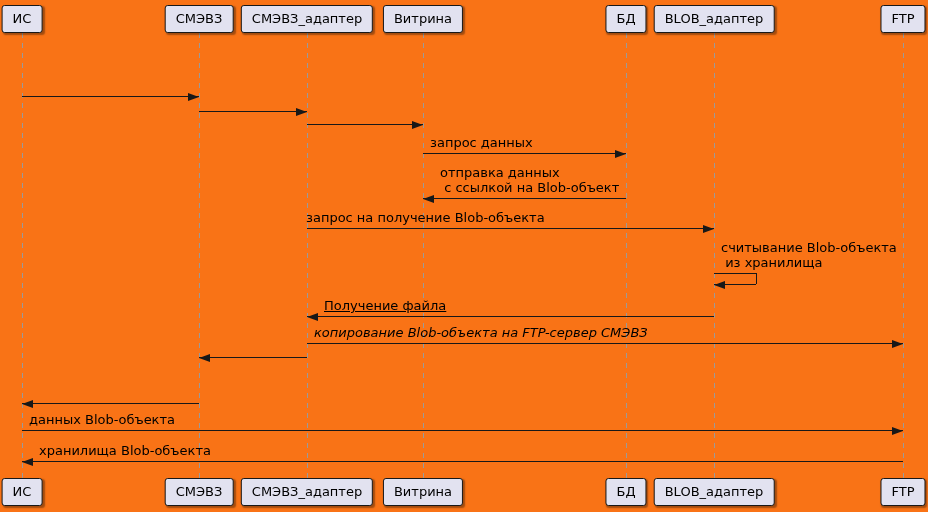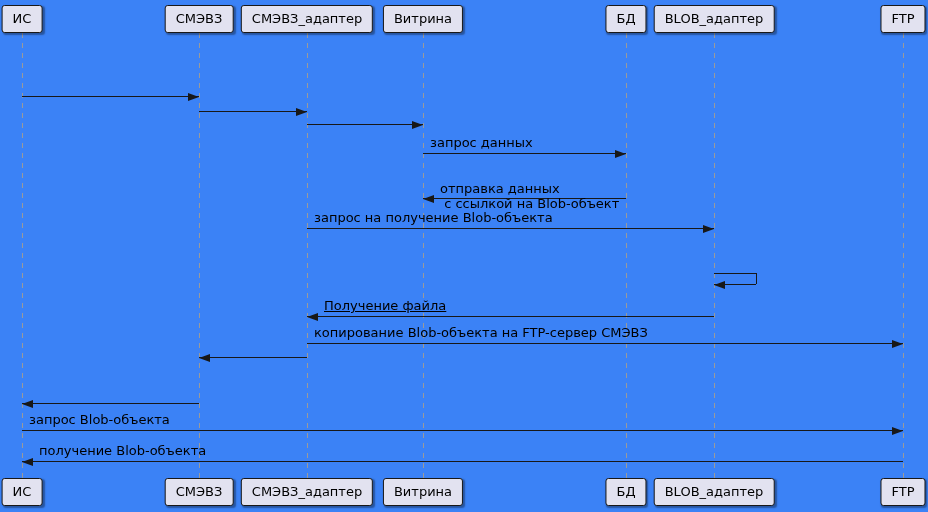--- a/index.html
+++ b/index.html
@@ -1,20 +1,20 @@
 <!DOCTYPE html>
 <html><head>
 <meta charset="utf-8">
 <style>
   html, body { margin: 0; padding: 0; background: #ffffff; }
   .diagram {
     position: relative;
     width: 928px;
     height: 512px;
-    background: #3b82f6;
+    background: #f97316;
     font-family: "DejaVu Sans", "Liberation Sans", sans-serif;
     font-size: 13px;
     color: #000000;
     overflow: hidden;
   }
   .actor-box {
     position: absolute;
     height: 26px;
     line-height: 26px;
     padding: 0 10px;
@@ -86,38 +86,40 @@
     <div class="msg-arrowhead dir-right" style="left: 188px; top: 92.5px;"></div>
     <div class="msg-line" style="left: 199px; width: 108px; top: 111px;"></div>
     <div class="msg-arrowhead dir-right" style="left: 296px; top: 107.5px;"></div>
     <div class="msg-line" style="left: 307px; width: 116px; top: 124px;"></div>
     <div class="msg-arrowhead dir-right" style="left: 412px; top: 120.5px;"></div>
     <div class="msg-line" style="left: 423px; width: 203px; top: 153px;"></div>
     <div class="msg-arrowhead dir-right" style="left: 615px; top: 149.5px;"></div>
     <div class="msg-label" style="left: 430px; top: 135px;">запрос данных</div>
     <div class="msg-line" style="left: 423px; width: 203px; top: 198px;"></div>
     <div class="msg-arrowhead dir-left" style="left: 423px; top: 194.5px;"></div>
-    <div class="msg-label" style="left: 440px; top: 181px;">отправка данных
+    <div class="msg-label" style="left: 440px; top: 165px;">отправка данных
  с ссылкой на Blob-объект</div>
     <div class="msg-line" style="left: 307px; width: 407px; top: 228px;"></div>
     <div class="msg-arrowhead dir-right" style="left: 703px; top: 224.5px;"></div>
-    <div class="msg-label" style="left: 314px; top: 210px;">запрос на получение Blob-объекта</div>
+    <div class="msg-label" style="left: 306px; top: 210px;">запрос на получение Blob-объекта</div>
     <div class="msg-line" style="left: 714px; width: 42px; top: 273px;"></div>
     <div class="msg-vline" style="left: 756px; top: 273px; height: 11px;"></div>
     <div class="msg-line" style="left: 714px; width: 42px; top: 284px;"></div>
     <div class="msg-arrowhead dir-left" style="left: 714px; top: 280.5px;"></div>
+    <div class="msg-label" style="left: 721px; top: 240px;">считывание Blob-объекта
+ из хранилища</div>
     <div class="msg-line" style="left: 307px; width: 407px; top: 316px;"></div>
     <div class="msg-arrowhead dir-left" style="left: 307px; top: 312.5px;"></div>
     <div class="msg-label" style="left: 324px; top: 298px; text-decoration: underline;">Получение файла</div>
     <div class="msg-line" style="left: 307px; width: 596px; top: 343px;"></div>
     <div class="msg-arrowhead dir-right" style="left: 892px; top: 339.5px;"></div>
-    <div class="msg-label" style="left: 314px; top: 325px;">копирование Blob-объекта на FTP-сервер СМЭВЗ</div>
+    <div class="msg-label" style="left: 314px; top: 325px; font-style: italic;">копирование Blob-объекта на FTP-сервер СМЭВЗ</div>
     <div class="msg-line" style="left: 199px; width: 108px; top: 357px;"></div>
     <div class="msg-arrowhead dir-left" style="left: 199px; top: 353.5px;"></div>
     <div class="msg-line" style="left: 22px; width: 177px; top: 403px;"></div>
     <div class="msg-arrowhead dir-left" style="left: 22px; top: 399.5px;"></div>
     <div class="msg-line" style="left: 22px; width: 881px; top: 430px;"></div>
     <div class="msg-arrowhead dir-right" style="left: 892px; top: 426.5px;"></div>
-    <div class="msg-label" style="left: 29px; top: 412px;">запрос Blob-объекта</div>
+    <div class="msg-label" style="left: 29px; top: 412px;">данных Blob-объекта</div>
     <div class="msg-line" style="left: 22px; width: 881px; top: 461px;"></div>
     <div class="msg-arrowhead dir-left" style="left: 22px; top: 457.5px;"></div>
-    <div class="msg-label" style="left: 39px; top: 443px;">получение Blob-объекта</div>
+    <div class="msg-label" style="left: 39px; top: 443px;">хранилища Blob-объекта</div>
   </div>
 
 </body></html>

